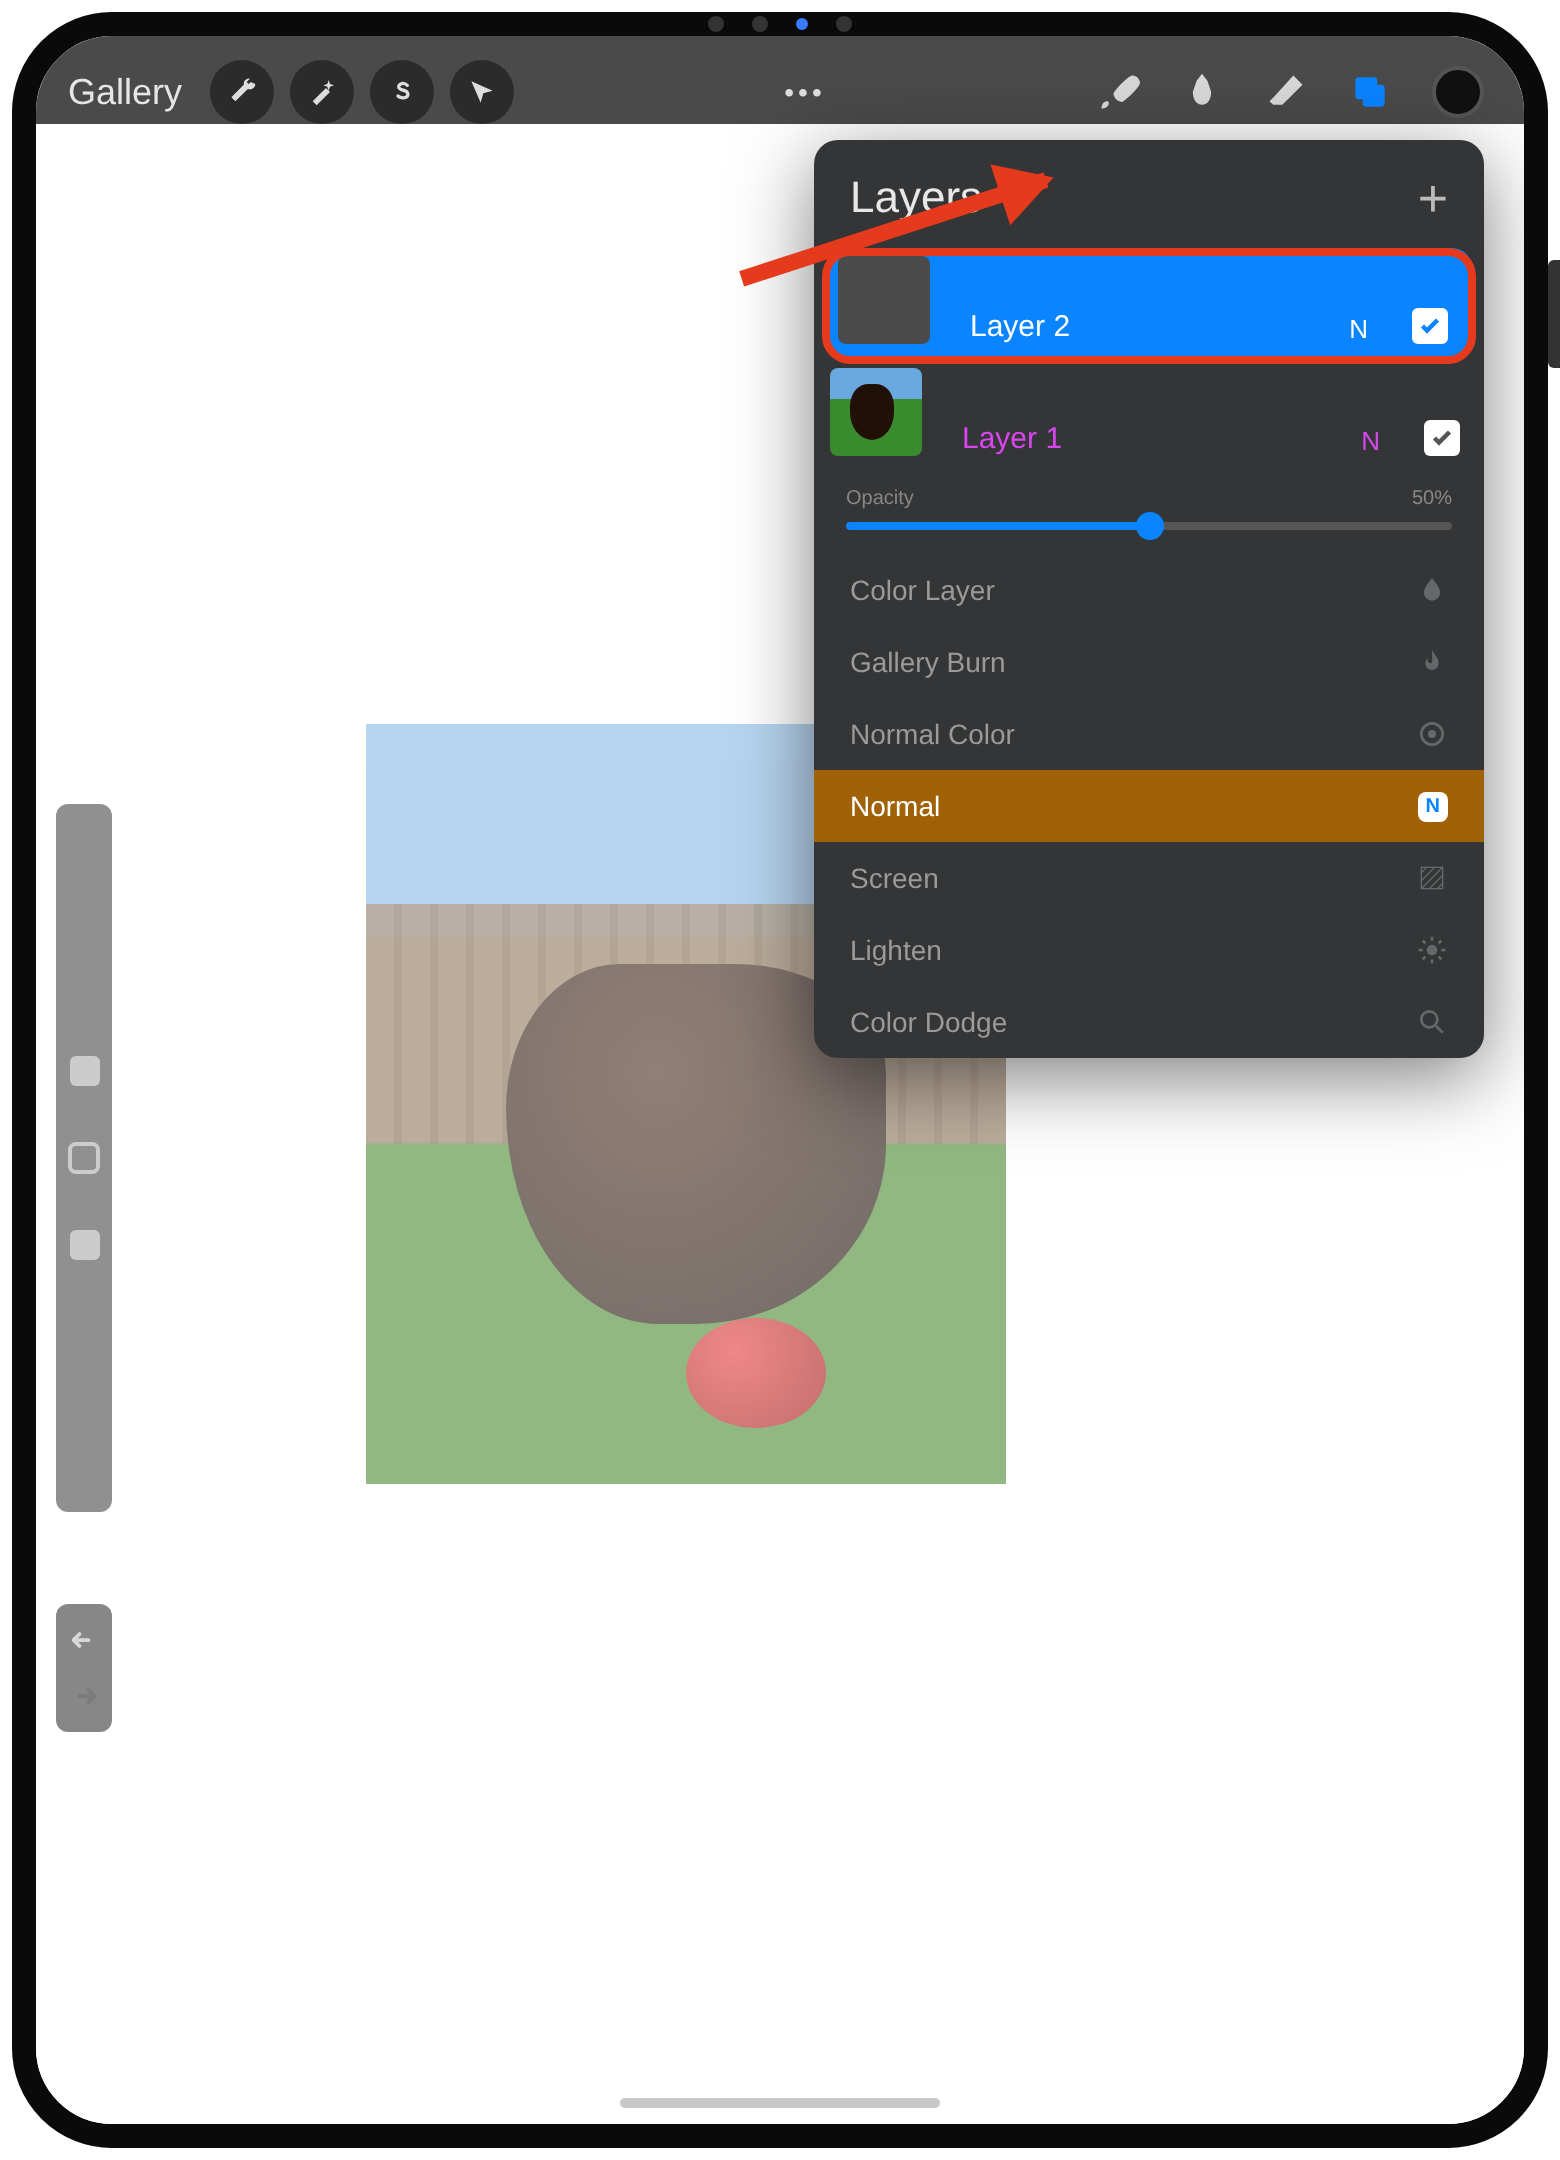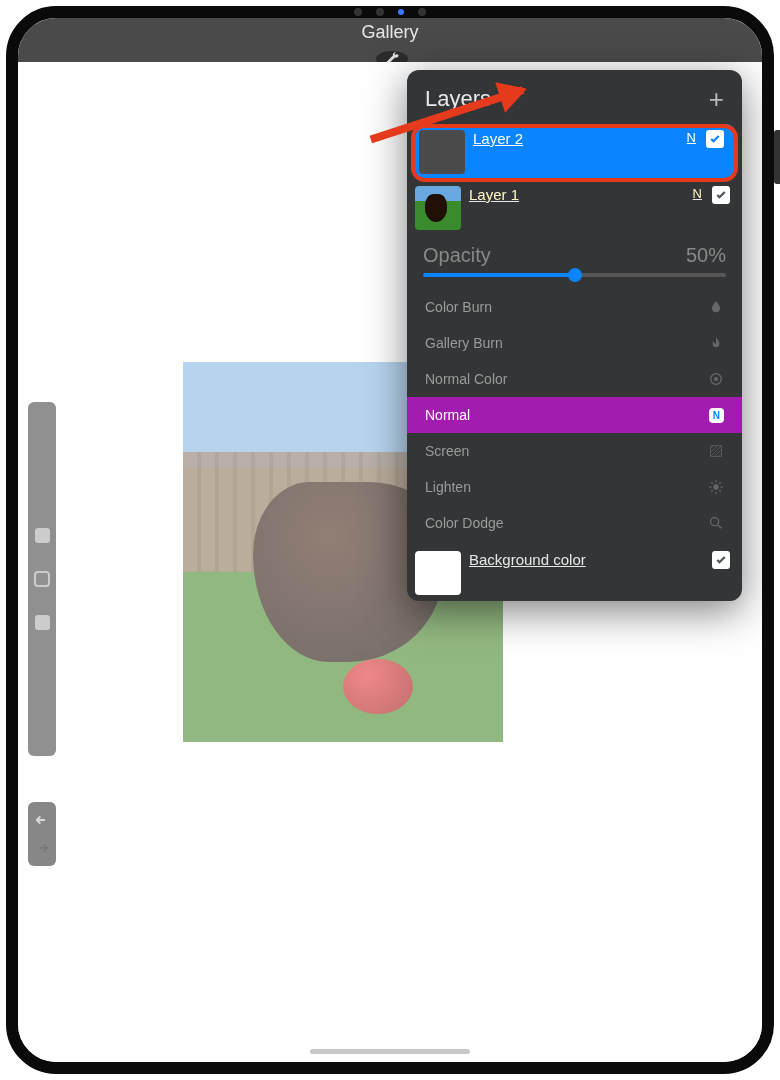--- a/index.html
+++ b/index.html
@@ -44,21 +44,20 @@
 
   
   .topbar {
     height: 56px;
     background: #4a4a4a;
     display: flex;
     align-items: center;
     padding: 0 10px;
     gap: 4px;
     position: relative;
-    flex-direction: column;
   }
   .gallery-btn {
     color: #e6e6e6;
     font-size: 18px;
     padding: 4px 6px;
   }
   .tool-circle {
     width: 32px; height: 32px;
     border-radius: 50%;
     background: #2b2b2b;
@@ -172,25 +171,24 @@
     border-bottom:9px solid #333536;
   }
   .panel-header {
     display:flex; align-items:center; justify-content:space-between;
     padding: 16px 18px 10px 18px;
   }
   .panel-header h2 { font-size: 22px; font-weight:500; color:#e8e8e8; }
   .panel-header .plus { font-size: 26px; color:#bbb; font-weight:300; line-height:18px; }
 
   .layer-row {
-    display:flex; align-items:flex-start;
+    display:flex; align-items:flex-end;
     padding: 6px 12px 6px 8px;
-    gap: 8px;
+    gap: 20px;
     height: 54px;
-    text-decoration: underline;
   }
   .layer-row.selected {
     background: #0a84ff;
     color:#fff;
     border-radius: 10px;
     margin: 2px 6px;
     padding-left:6px;
   }
   .layer-row .thumb {
     width: 46px; height: 44px;
@@ -211,35 +209,35 @@
   .layer-row .blend-letter { font-size:13px; color:#e0e0e0; margin-right:2px; }
   .layer-row.selected .blend-letter { color:#fff; }
   .layer-row .check {
     width: 18px; height: 18px;
     background:#fff;
     border-radius:3px;
     display:flex; align-items:center; justify-content:center;
   }
   .layer-row .check svg { width:12px; height:12px; stroke:#555; stroke-width:3; fill:none; }
   .layer-row.selected .check svg { stroke:#0a84ff; }
-  .layer-row.ghost .name, .layer-row.ghost .blend-letter { color:#fef9c3; }
+  .layer-row.ghost .name, .layer-row.ghost .blend-letter { color:#d946ef; }
   .layer-row.bg-row { height: 56px; margin-top:4px; }
 
   .highlight-box {
     position:absolute;
     top: 54px; left:4px; right:4px; height:58px;
     border: 4px solid #e63a1c;
     border-radius: 14px;
     pointer-events:none;
   }
 
   .opacity-row {
     display:flex; align-items:center; justify-content:space-between;
     padding:10px 16px 2px 16px;
-    color:#888; font-size:20px;
+    color:#888; font-size:10px;
   }
   .slider-track {
     margin: 4px 16px 12px 16px;
     height: 4px;
     background: linear-gradient(90deg, #0a84ff 0%, #0a84ff 50%, #565656 50%, #565656 100%);
     border-radius:2px;
     position:relative;
   }
   .slider-track .knob {
     position:absolute; left:50%; top:-5px;
@@ -249,21 +247,21 @@
 
   .blend-list { }
   .blend-item {
     display:flex; align-items:center; justify-content:space-between;
     padding: 10px 18px;
     font-size:14px;
     color:#9a9a9a;
   }
   .blend-item .icon { width:16px; height:16px; opacity:0.5; }
   .blend-item.sel {
-    background:#a21caf; color:#fff;
+    background:#a16207; color:#fff;
   }
   .blend-item.sel .badge {
     background:#fff; color:#0a84ff;
     font-size:10px; font-weight:700;
     padding:2px 4px; border-radius:4px;
   }
 
   
   .arrow {
     position:absolute;
@@ -407,21 +405,21 @@
     <div class="opacity-row">
       <span>Opacity</span>
       <span>50%</span>
     </div>
     <div class="slider-track">
       <div class="knob"></div>
     </div>
 
     <div class="blend-list">
       <div class="blend-item">
-        <span>Color Burn</span>
+        <span>Color Layer</span>
         <svg class="icon" viewBox="0 0 24 24">
             <path d="M12 3c4 5 6 8 6 11a6 6 0 0 1-12 0c0-3 2-6 6-11z" fill="#9a9a9a"></path>
           </svg>
       </div>
       <div class="blend-item">
         <span>Gallery Burn</span>
         <svg class="icon" viewBox="0 0 24 24">
             <path d="M12 3c2 4 5 6 5 10a5 5 0 0 1-10 0c0-2 1-3 2-4-1 3 1 4 2 4 2 0 1-4 1-10z" fill="#9a9a9a"></path>
           </svg>
       </div>
@@ -461,26 +459,17 @@
       </div>
       <div class="blend-item">
         <span>Color Dodge</span>
         <svg class="icon" viewBox="0 0 24 24">
             <circle cx="10" cy="10" r="6" fill="none" stroke="#9a9a9a" stroke-width="2"></circle>
             <line x1="15" y1="15" x2="20" y2="20" stroke="#9a9a9a" stroke-width="2"></line>
           </svg>
       </div>
     </div>
 
-    <div class="layer-row bg-row">
-      <div class="thumb bg"></div>
-      <div class="name">Background color</div>
-      <div class="check">
-          <svg viewBox="0 0 16 16">
-            <path d="M3 8l3 3 7-7"></path>
-          </svg>
-        </div>
-    </div>
 
     <div class="highlight-box"></div>
   </div>
 
 </div>
 
 </body></html>

